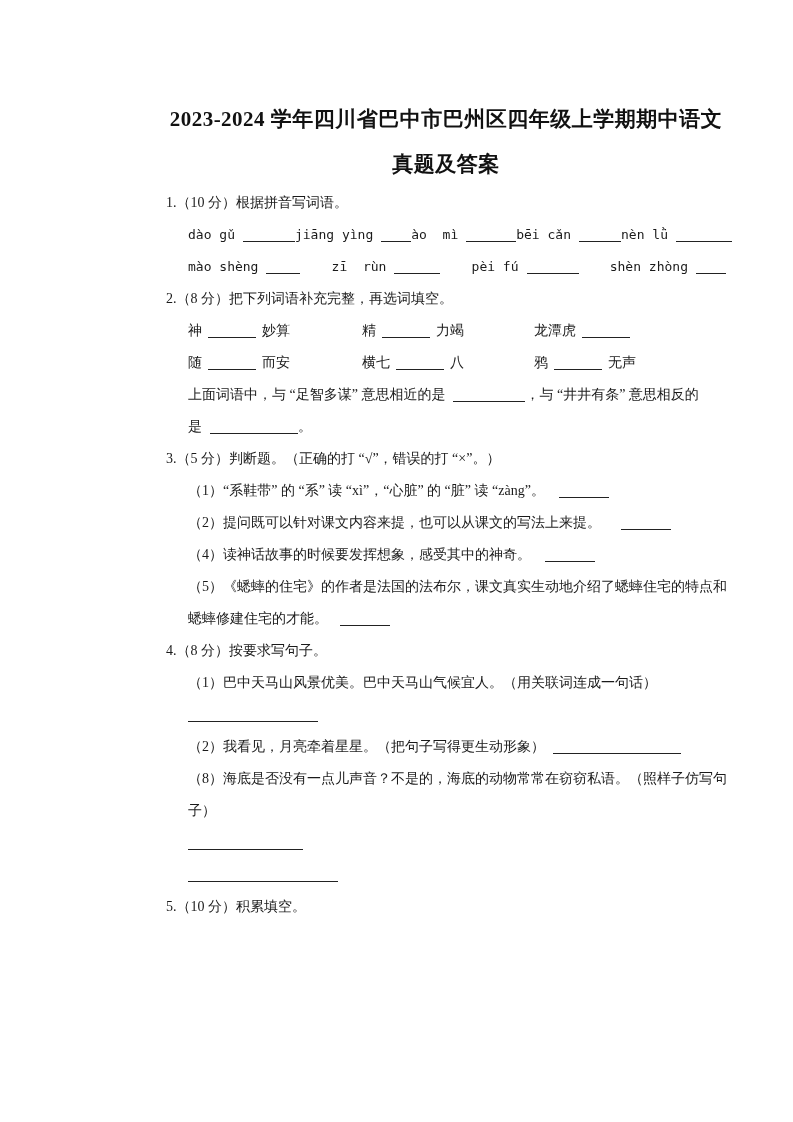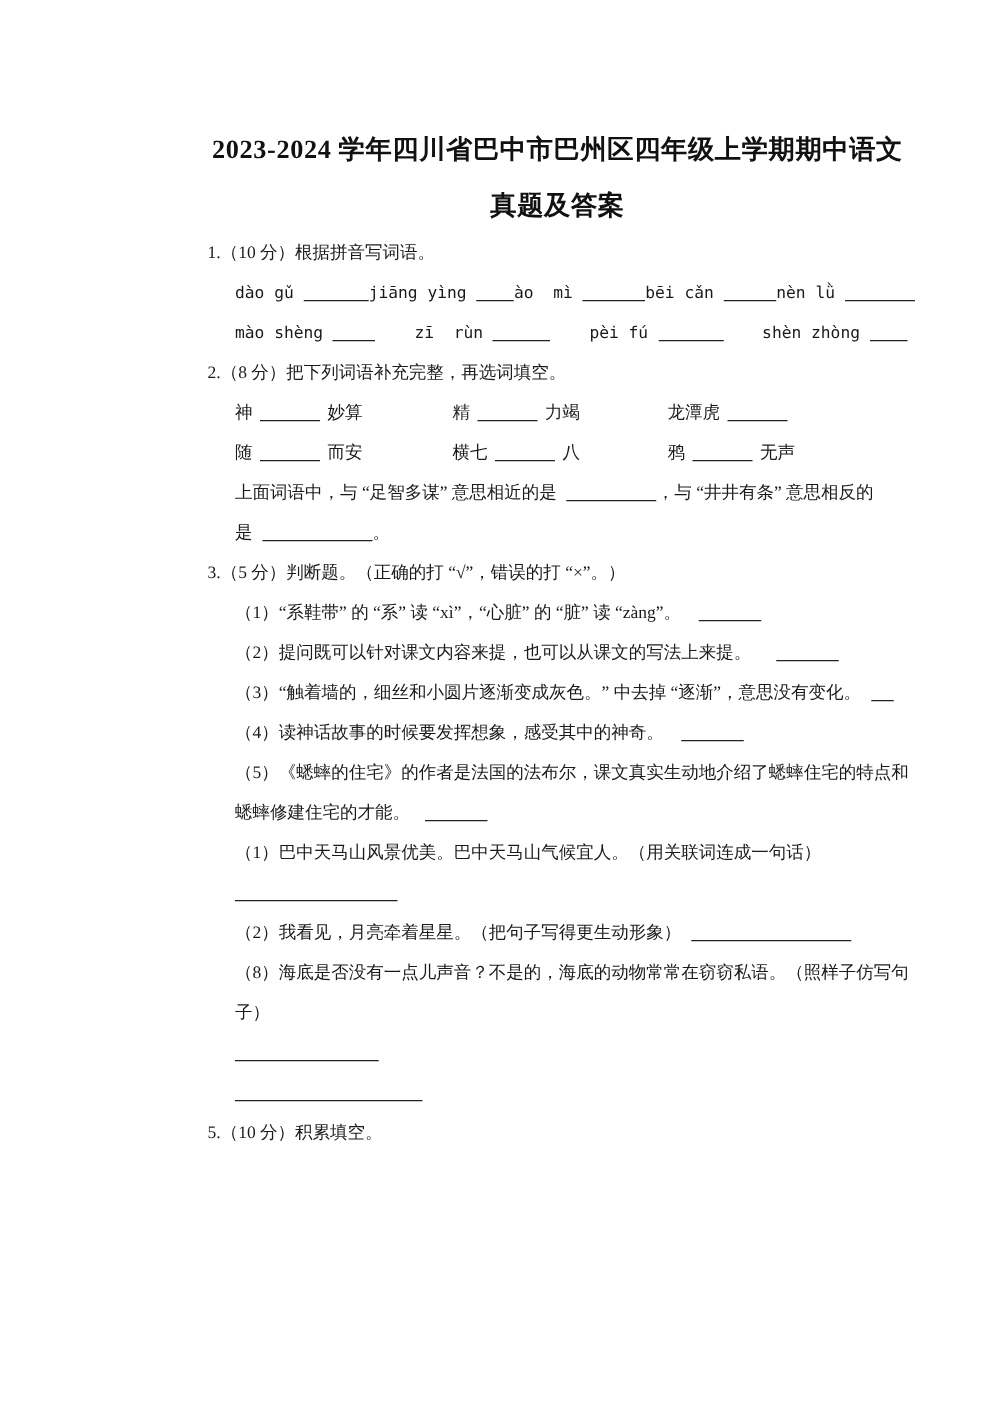--- a/index.html
+++ b/index.html
@@ -121,27 +121,27 @@
       </div>
       <div class="line ind">
         <span>是</span><span class="blank" style="width:88px;margin-left:8px;"></span><span>。</span>
       </div>
     </div>
 
     <div>
       <div class="line">3.（5 分）判断题。（正确的打 “√”，错误的打 “×”。）</div>
       <div class="line ind"><span>（1）“系鞋带” 的 “系” 读 “xì”，“心脏” 的 “脏” 读 “zàng”。</span><span class="blank tail-blank"></span></div>
       <div class="line ind"><span>（2）提问既可以针对课文内容来提，也可以从课文的写法上来提。</span><span class="blank tail-blank" style="margin-left:20px;"></span></div>
-      <div class="line ind"><span>（3）“触着墙的，细丝和小圆片逐渐变成灰色。” 中去掉 “逐渐”，意思没有变化。</span><span class="blank tail-blank-short"></span></div>
       <div class="line ind"><span>（4）读神话故事的时候要发挥想象，感受其中的神奇。</span><span class="blank tail-blank"></span></div>
       <div class="line ind"><span>（5）《蟋蟀的住宅》的作者是法国的法布尔，课文真实生动地介绍了蟋蟀住宅的特点和</span></div>
       <div class="line ind"><span>蟋蟀修建住宅的才能。</span><span class="blank tail-blank" style="margin-left:12px;"></span></div>
     </div>
 
     <div>
+      <div class="line">4.（8 分）按要求写句子。</div>
       <div class="line ind"><span>（1）巴中天马山风景优美。巴中天马山气候宜人。（用关联词连成一句话）</span></div>
       <div class="line ind"><span class="blank ans-blank-1"></span></div>
       <div class="line ind"><span>（2）我看见，月亮牵着星星。（把句子写得更生动形象）</span><span class="blank tail-blank-long"></span></div>
       <div class="line ind"><span>（8）海底是否没有一点儿声音？不是的，海底的动物常常在窃窃私语。（照样子仿写句</span></div>
       <div class="line ind"><span>子）</span></div>
       <div class="line ind"><span class="blank ans-blank-3"></span></div>
       <div class="line ind"><span class="blank ans-blank-4"></span></div>
     </div>
 
     <div>

